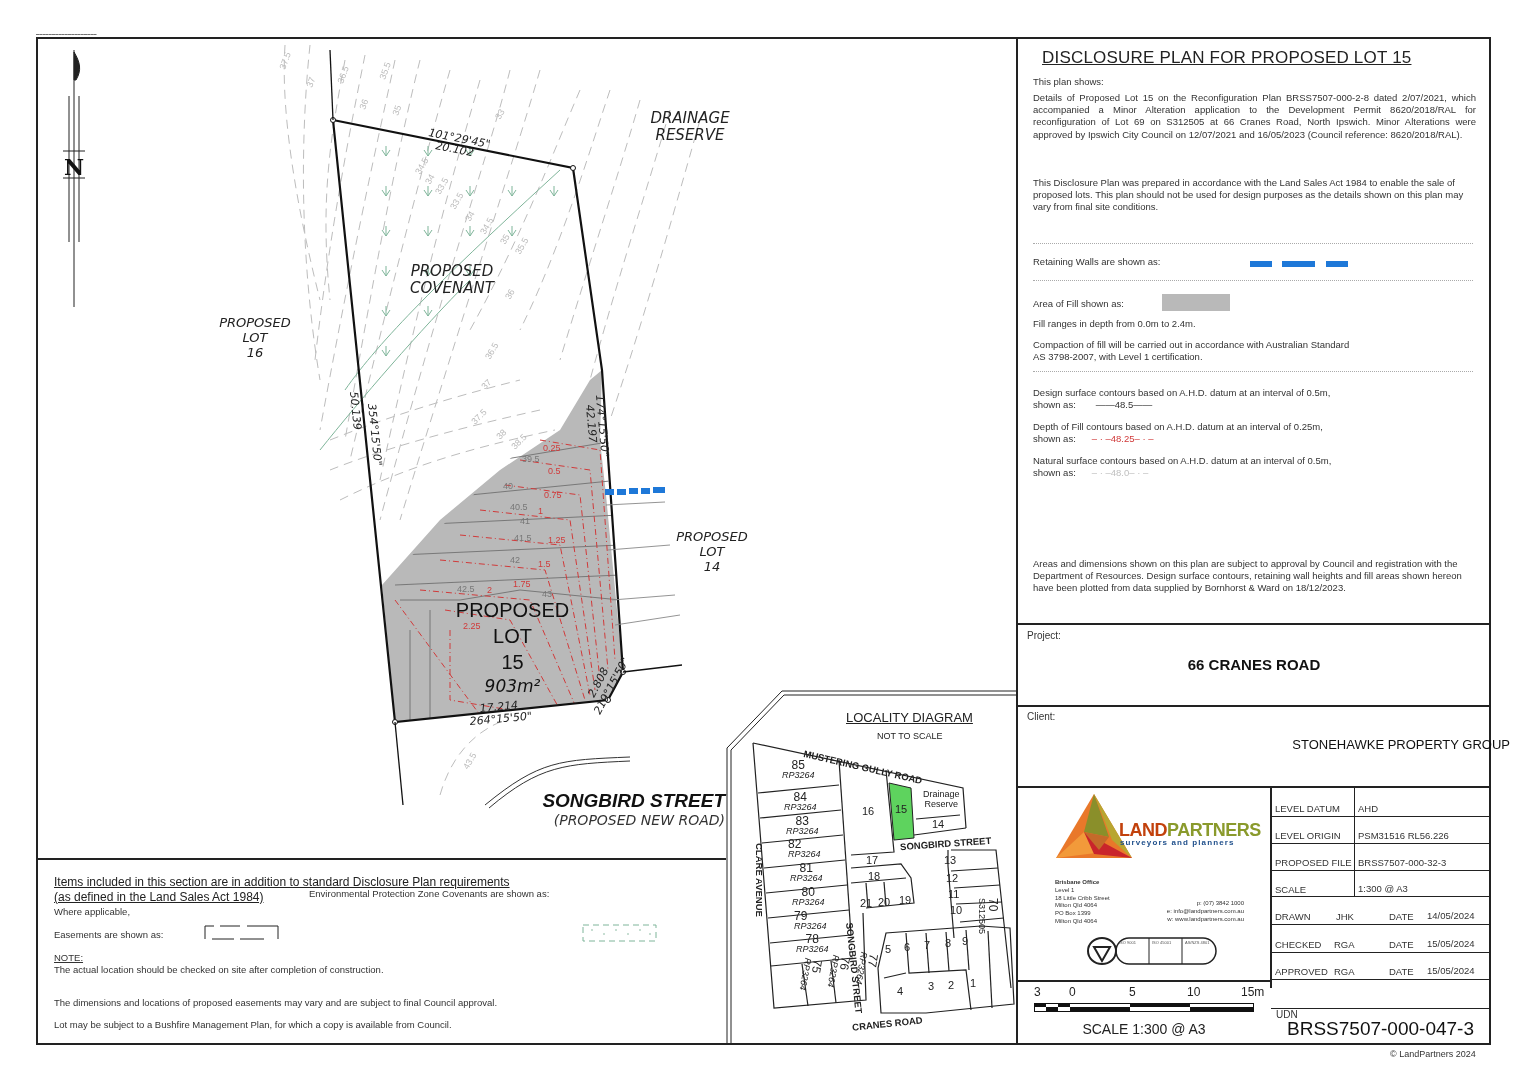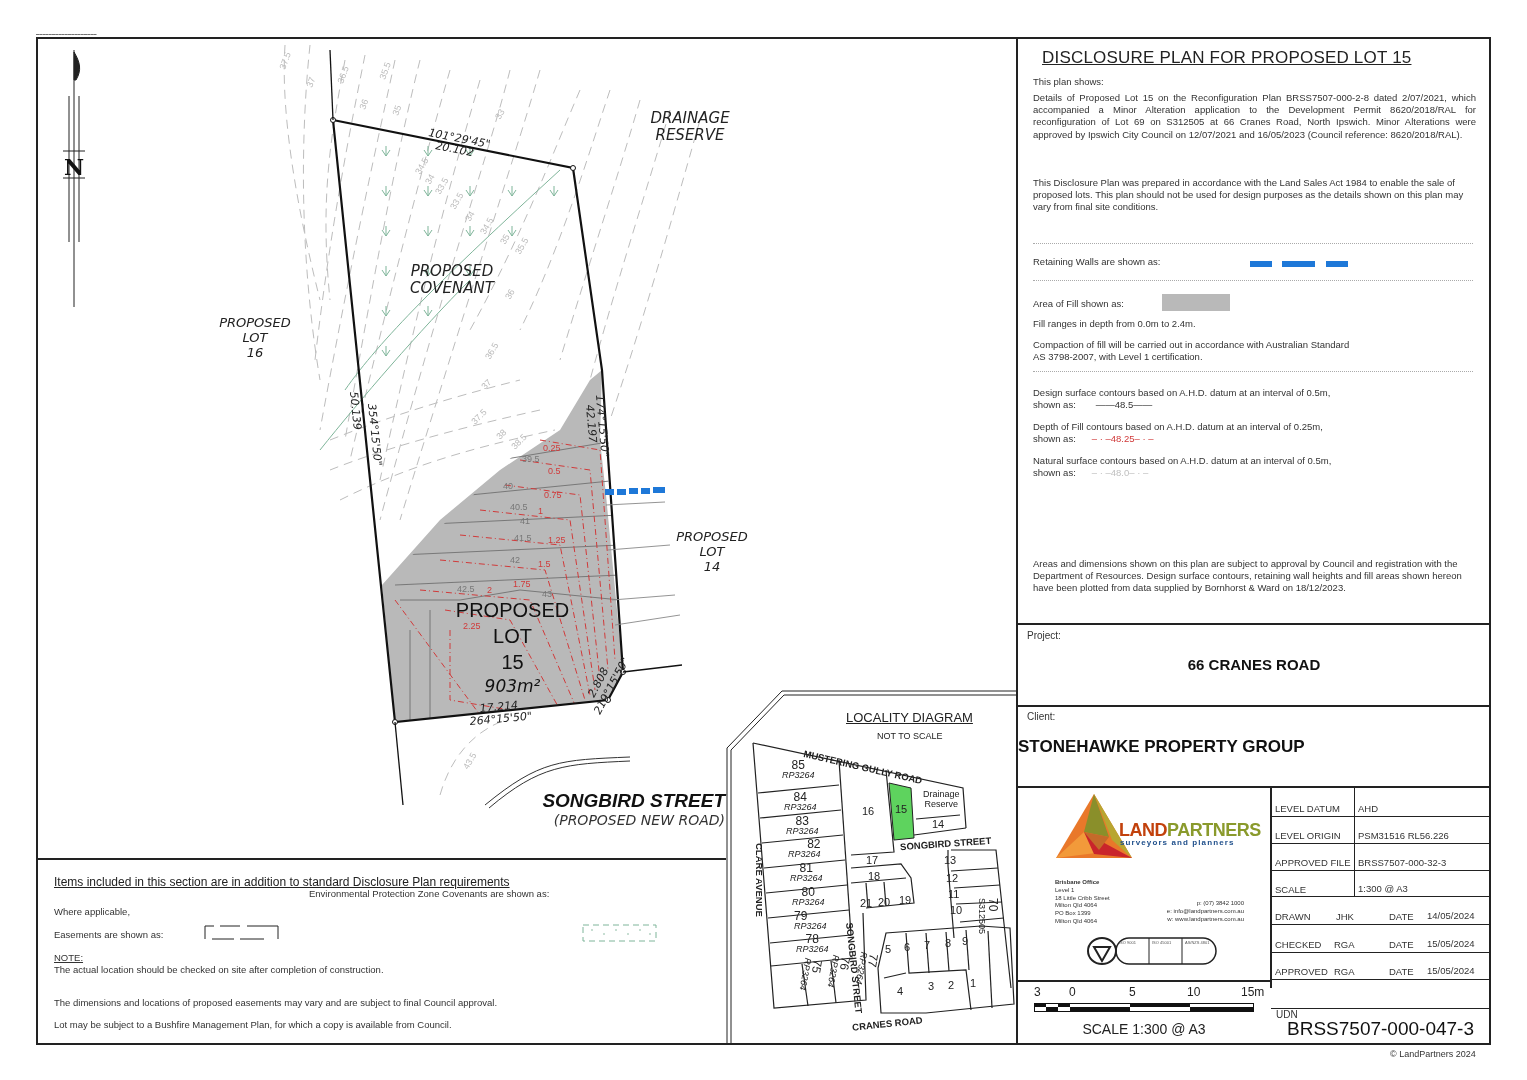--- a/index.html
+++ b/index.html
@@ -236,20 +236,21 @@
   <div style="font-family:'DejaVu Sans',sans-serif;font-style:italic;font-size:17px;line-height:22px;">903m²</div>
 </div>
 <div class="abs" style="left:500px;top:790px;width:225px;text-align:right;">
   <div style="font-size:19px;font-weight:bold;font-style:italic;color:#111;">SONGBIRD STREET</div>
   <div style="font-family:'DejaVu Sans',sans-serif;font-style:italic;font-size:14px;color:#333;">(PROPOSED NEW ROAD)</div>
 </div>
 
 <div class="hline" style="left:38px;top:858px;width:688px;height:2px;"></div>
 <div class="abs" style="left:54px;top:863px;margin-top:12px;">
   <div class="notes-title">Items included in this section are in addition to standard Disclosure Plan requirements</div>
+  <div class="notes-title">(as defined in the Land Sales Act 1984)</div>
 </div>
 <div class="abs notes-txt" style="left:54px;top:906px;">Where applicable,</div>
 <div class="abs notes-txt" style="left:54px;top:929px;">Easements are shown as:</div>
 <div class="abs" style="left:204px;top:924px;width:76px;height:16px;">
   <svg width="76" height="16">
       <path d="M1,15 V2 H10 M16,2 H36 M43,2 H74 V15 M8,15 H30 M36,15 H60" stroke="#222" stroke-width="1" fill="none"></path>
     </svg>
 </div>
 <div class="abs notes-txt" style="left:309px;top:888px;">Environmental Protection Zone Covenants are shown as:</div>
 <div class="abs" style="left:582px;top:924px;width:76px;height:18px;">
@@ -331,21 +332,21 @@
     <div style="font-size:9px;font-style:italic;">RP3264</div>
   </div>
 <div class="abs" style="left:784px;top:792px;text-align:center;line-height:10px;">
     <div style="font-size:12px;">84</div>
     <div style="font-size:9px;font-style:italic;">RP3264</div>
   </div>
 <div class="abs" style="left:786px;top:816px;text-align:center;line-height:10px;">
     <div style="font-size:12px;">83</div>
     <div style="font-size:9px;font-style:italic;">RP3264</div>
   </div>
-<div class="abs" style="left:788px;top:839px;text-align:right;line-height:10px;">
+<div class="abs" style="left:788px;top:839px;text-align:left;line-height:10px;">
     <div style="font-size:12px;">82</div>
     <div style="font-size:9px;font-style:italic;">RP3264</div>
   </div>
 <div class="abs" style="left:790px;top:863px;text-align:center;line-height:10px;">
     <div style="font-size:12px;">81</div>
     <div style="font-size:9px;font-style:italic;">RP3264</div>
   </div>
 <div class="abs" style="left:792px;top:887px;text-align:center;line-height:10px;">
     <div style="font-size:12px;">80</div>
     <div style="font-size:9px;font-style:italic;">RP3264</div>
@@ -428,21 +429,21 @@
   <div>Natural surface contours based on A.H.D. datum at an interval of 0.5m,</div>
   <div><span>shown as:</span><span style="margin-left:16px;color:#c0c0c0;">– · –</span><span style="color:#c0c0c0;">48.0</span><span style="color:#c0c0c0;">– · –</span></div>
 </div>
 <div class="abs txt" style="left:1033px;top:558px;width:445px;">Areas and dimensions shown on this plan are subject to approval by Council and registration with the Department of Resources. Design surface contours, retaining wall heights and fill areas shown hereon have been plotted from data supplied by Bornhorst &amp; Ward on 18/12/2023.</div>
 
 <div class="hline" style="left:1016px;top:623px;width:474px;height:2px;"></div>
 <div class="abs" style="left:1027px;top:630px;font-size:10px;color:#333;">Project:</div>
 <div class="abs" style="left:1018px;top:656px;width:472px;text-align:center;font-size:15px;font-weight:bold;color:#111;">66 CRANES ROAD</div>
 <div class="hline" style="left:1016px;top:705px;width:474px;height:2px;"></div>
 <div class="abs" style="left:1027px;top:711px;font-size:10px;color:#333;">Client:</div>
-<div class="abs" style="left:1018px;top:737px;width:492px;text-align:left;font-size:17px;font-weight:bold;color:#111;">STONEHAWKE PROPERTY GROUP</div>
+<div class="abs" style="left:1018px;top:737px;width:492px;text-align:right;font-size:13px;font-weight:normal;color:#111;">STONEHAWKE PROPERTY GROUP</div>
 <div class="hline" style="left:1016px;top:786px;width:474px;height:2px;"></div>
 
 <svg class="abs" style="left:1054px;top:792px;" width="80" height="70">
   <polygon points="40,2 2,66 78,66" fill="#e9782a"></polygon>
   <polygon points="40,2 30,40 55,45" fill="#8a8f2a"></polygon>
   <polygon points="40,2 58,48 78,66" fill="#b8a631"></polygon>
   <polygon points="2,66 30,40 50,60" fill="#f29a3a"></polygon>
   <polygon points="30,40 78,66 40,62" fill="#c9242b"></polygon>
   <polygon points="30,40 55,45 45,58" fill="#c46a2a"></polygon>
 </svg>
@@ -483,21 +484,21 @@
 <div class="hline" style="left:1271px;top:870px;width:219px;height:1px;"></div>
 <div class="hline" style="left:1271px;top:896px;width:219px;height:1px;"></div>
 <div class="hline" style="left:1271px;top:924px;width:219px;height:1px;"></div>
 <div class="hline" style="left:1271px;top:952px;width:219px;height:1px;"></div>
 <div class="hline" style="left:1271px;top:979px;width:219px;height:1px;"></div>
 
 <div class="tb-row" style="left:1275px;top:803px;">LEVEL DATUM</div>
 <div class="tb-row" style="left:1358px;top:803px;">AHD</div>
 <div class="tb-row" style="left:1275px;top:830px;">LEVEL ORIGIN</div>
 <div class="tb-row" style="left:1358px;top:830px;">PSM31516 RL56.226</div>
-<div class="tb-row" style="left:1275px;top:857px;">APPROVED FILE</div>
+<div class="tb-row" style="left:1275px;top:857px;">PROPOSED FILE</div>
 <div class="tb-row" style="left:1358px;top:857px;">BRSS7507-000-32-3</div>
 <div class="tb-row" style="left:1275px;top:884px;">SCALE</div>
 <div class="tb-row" style="left:1358px;top:883px;">1:300 @ A3</div>
 
 <div class="tb-row" style="left:1275px;top:911px;">DRAWN</div>
 <div class="tb-row" style="left:1336px;top:911px;">JHK</div>
 <div class="tb-row" style="left:1389px;top:911px;">DATE</div>
 <div class="tb-row" style="left:1427px;top:910px;">14/05/2024</div>
 <div class="tb-row" style="left:1275px;top:939px;">CHECKED</div>
 <div class="tb-row" style="left:1334px;top:939px;">RGA</div>

